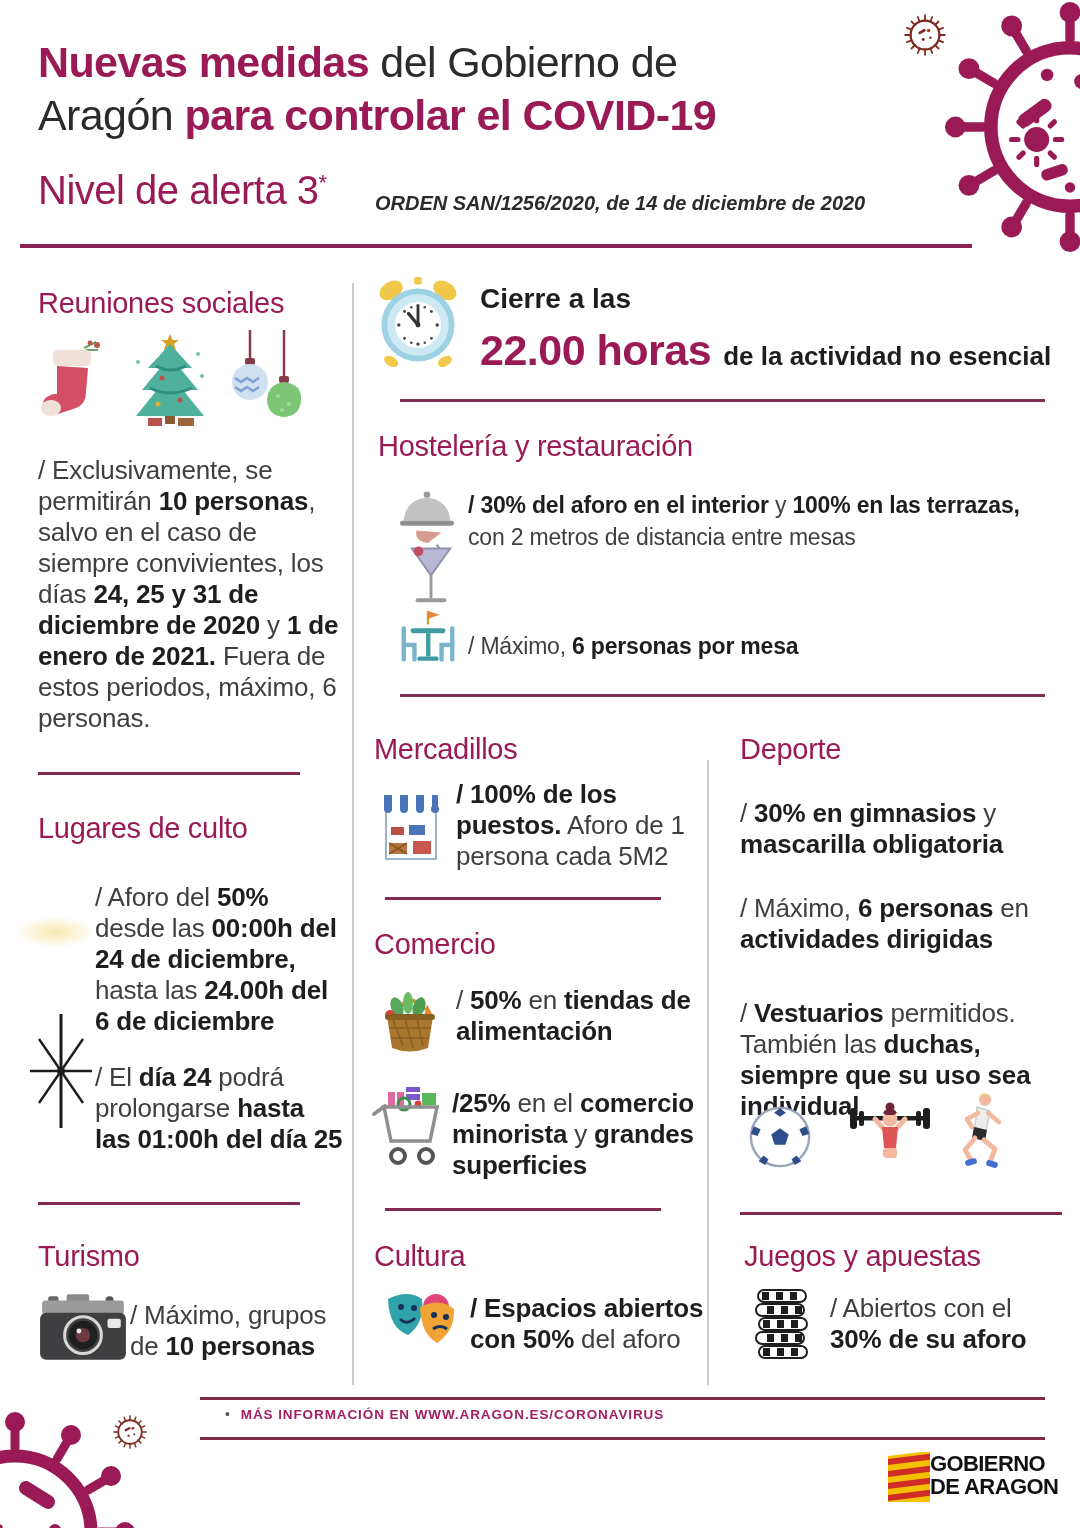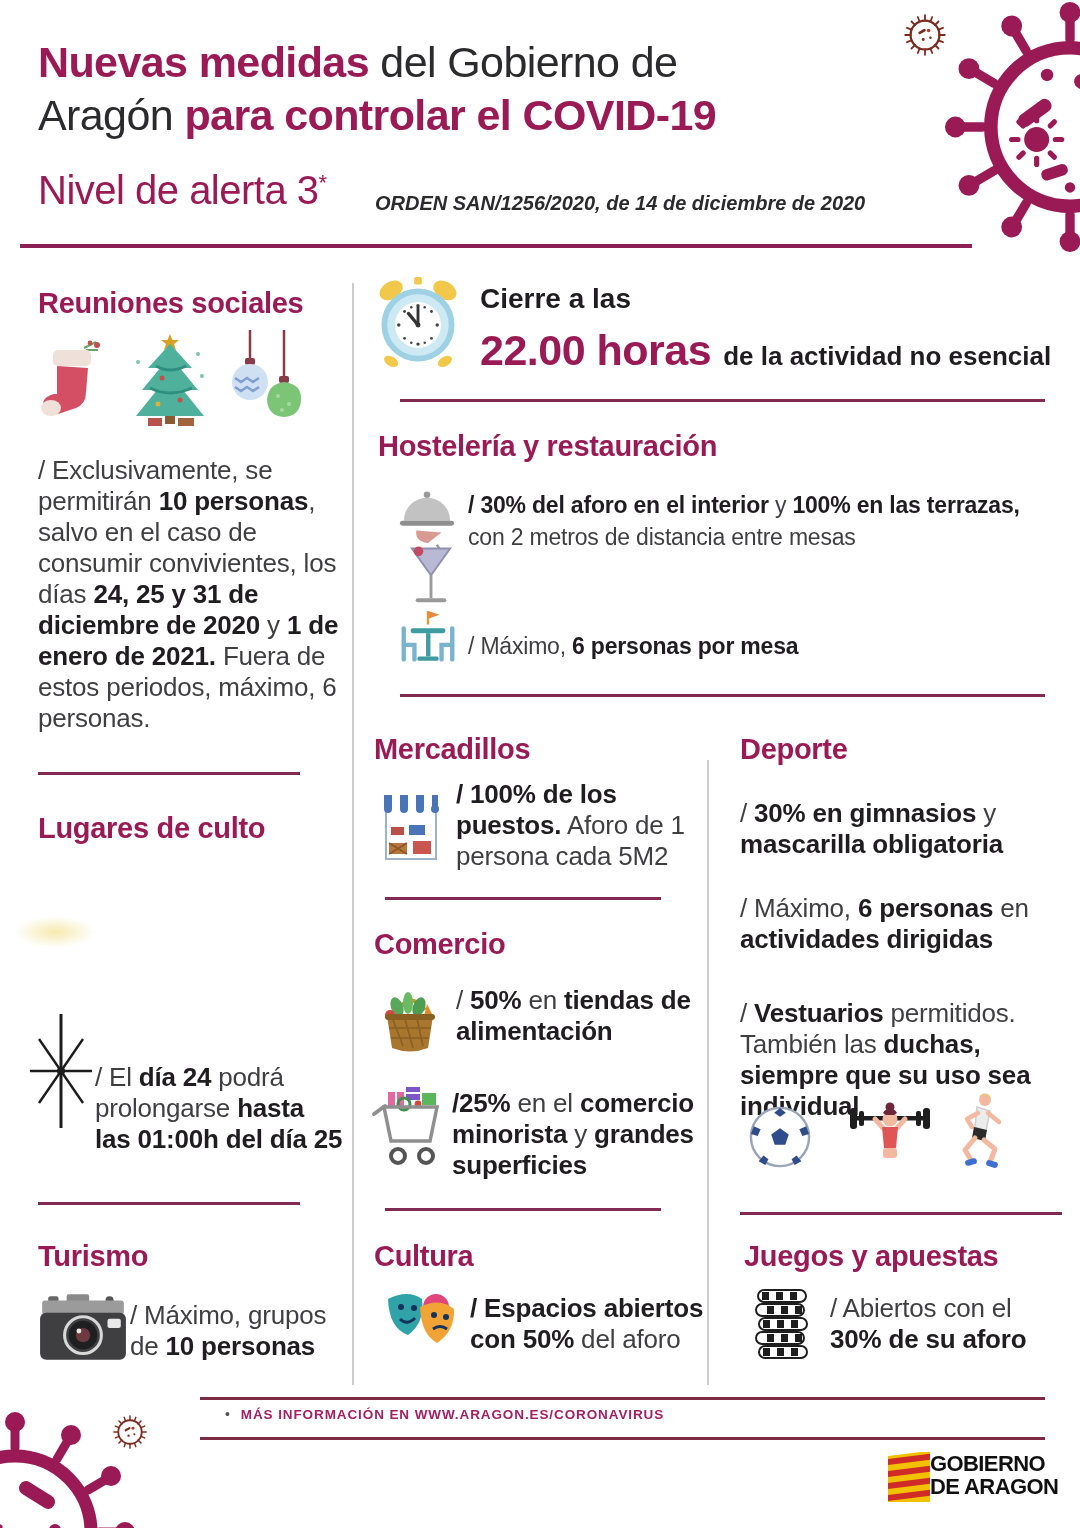--- a/index.html
+++ b/index.html
@@ -9,21 +9,21 @@
   .b{font-weight:800;color:#1f1d20;}
   
   .title{left:38px;top:36px;font-size:43px;line-height:53px;font-weight:400;color:#2b2b2e;letter-spacing:-0.6px;}
   .title .accent{color:#9a1a55;font-weight:800;}
   .alert{left:38px;top:168px;font-size:40px;font-weight:400;color:#9a1a55;letter-spacing:-0.5px;}
   .alert sup{font-size:22px;}
   .order{left:375px;top:192px;font-size:20px;font-style:italic;font-weight:700;color:#2b2b2e;}
   .rule{background:#812a52;height:3px;}
   .rule-header{left:20px;top:244px;width:952px;height:4px;background:#8c2155;}
   
-  .sec-title{font-size:29px;font-weight:700;color:#9a1a55;letter-spacing:-0.3px;}
+  .sec-title{font-size:29px;font-weight:400;color:#9a1a55;letter-spacing:-0.3px;}
   .body{font-size:26px;line-height:31px;letter-spacing:-0.2px;color:#3f3e41;}
   .body-sm{font-size:23px;line-height:32px;letter-spacing:-0.2px;color:#3f3e41;}
   .vdiv{width:2px;background:#cccccc;}
   
   .closing-l1{left:480px;top:283px;font-size:28px;font-weight:800;color:#1f1d20;}
   .closing-l2{left:480px;top:310px;display:flex;align-items:baseline;gap:12px;white-space:nowrap;justify-content:flex-end;}
   .closing-time{font-size:43px;font-weight:800;color:#9a1a55;letter-spacing:-0.5px;}
   .closing-rest{font-size:26px;font-weight:800;color:#1f1d20;margin-top:31px;}
   
   .footer-text{left:225px;top:1406px;font-size:13.5px;letter-spacing:0.9px;color:#a32062;display:flex;align-items:center;gap:10px;}
@@ -184,27 +184,28 @@
     <rect x="57" y="46" width="10" height="7" rx="2" fill="#8a3b4a"></rect>
     <circle cx="28" cy="52" r="18" fill="#cfe0f2"></circle>
     <path d="M13 48 l6 4 6 -4 6 4 6 -4" stroke="#7f9fd1" stroke-width="2.5" fill="none"></path>
     <path d="M13 57 l6 4 6 -4 6 4 6 -4" stroke="#7f9fd1" stroke-width="2.5" fill="none"></path>
     <path d="M62 52 Q80 54 79 70 Q78 86 62 87 Q46 86 45 70 Q46 54 62 52 Z" fill="#7cc576"></path>
     <circle cx="56" cy="66" r="2" fill="#a5dba0"></circle>
       <circle cx="67" cy="74" r="2" fill="#a5dba0"></circle>
       <circle cx="60" cy="80" r="2" fill="#a5dba0"></circle>
   </svg>
 
-  <div class="abs body" style="left:38px;top:455px;width:302px"><span>/ Exclusivamente, se permitirán </span><span class="b">10 personas</span><span>, salvo en el caso de consumir convivientes, los días </span><span class="b">24, 25 y 31 de diciembre de 2020</span><span> y </span><span class="b">1 de enero de 2021.</span><span> Fuera de estos periodos, máximo, 6 personas.</span></div>
+  <div class="abs body" style="left:38px;top:455px;width:302px"><span>/ Exclusivamente, se permitirán </span><span class="b">10 personas</span><span>, salvo en el caso de siempre convivientes, los días </span><span class="b">24, 25 y 31 de diciembre de 2020</span><span> y </span><span class="b">1 de enero de 2021.</span><span> Fuera de estos periodos, máximo, 6 personas.</span></div>
 
   <div class="abs rule" style="left:38px;top:772px;width:262px"></div>
 
   <div class="abs sec-title" style="left:38px;top:812px">Lugares de culto</div>
 
   <div class="abs glow" style="left:14px;top:916px;width:82px;height:32px"></div>
+  <div class="abs body" style="left:95px;top:882px;width:245px"><span>/ Aforo del </span><span class="b">50%</span><span>  desde las </span><span class="b">00:00h del 24 de diciembre,</span><span> hasta las </span><span class="b">24.00h del 6 de diciembre</span></div>
 
   <svg class="abs icon" style="left:24px;top:1010px" width="74" height="122" viewBox="0 0 74 122">
     <g stroke="#1c1c1c" fill="none">
       <line x1="37" y1="4" x2="37" y2="118" stroke-width="3"></line>
       <line x1="6" y1="61" x2="68" y2="61" stroke-width="2.4"></line>
       <line x1="15" y1="29" x2="59" y2="93" stroke-width="2.4"></line>
       <line x1="59" y1="29" x2="15" y2="93" stroke-width="2.4"></line>
     </g>
     <circle cx="37" cy="61" r="4" fill="#1c1c1c"></circle>
   </svg>

